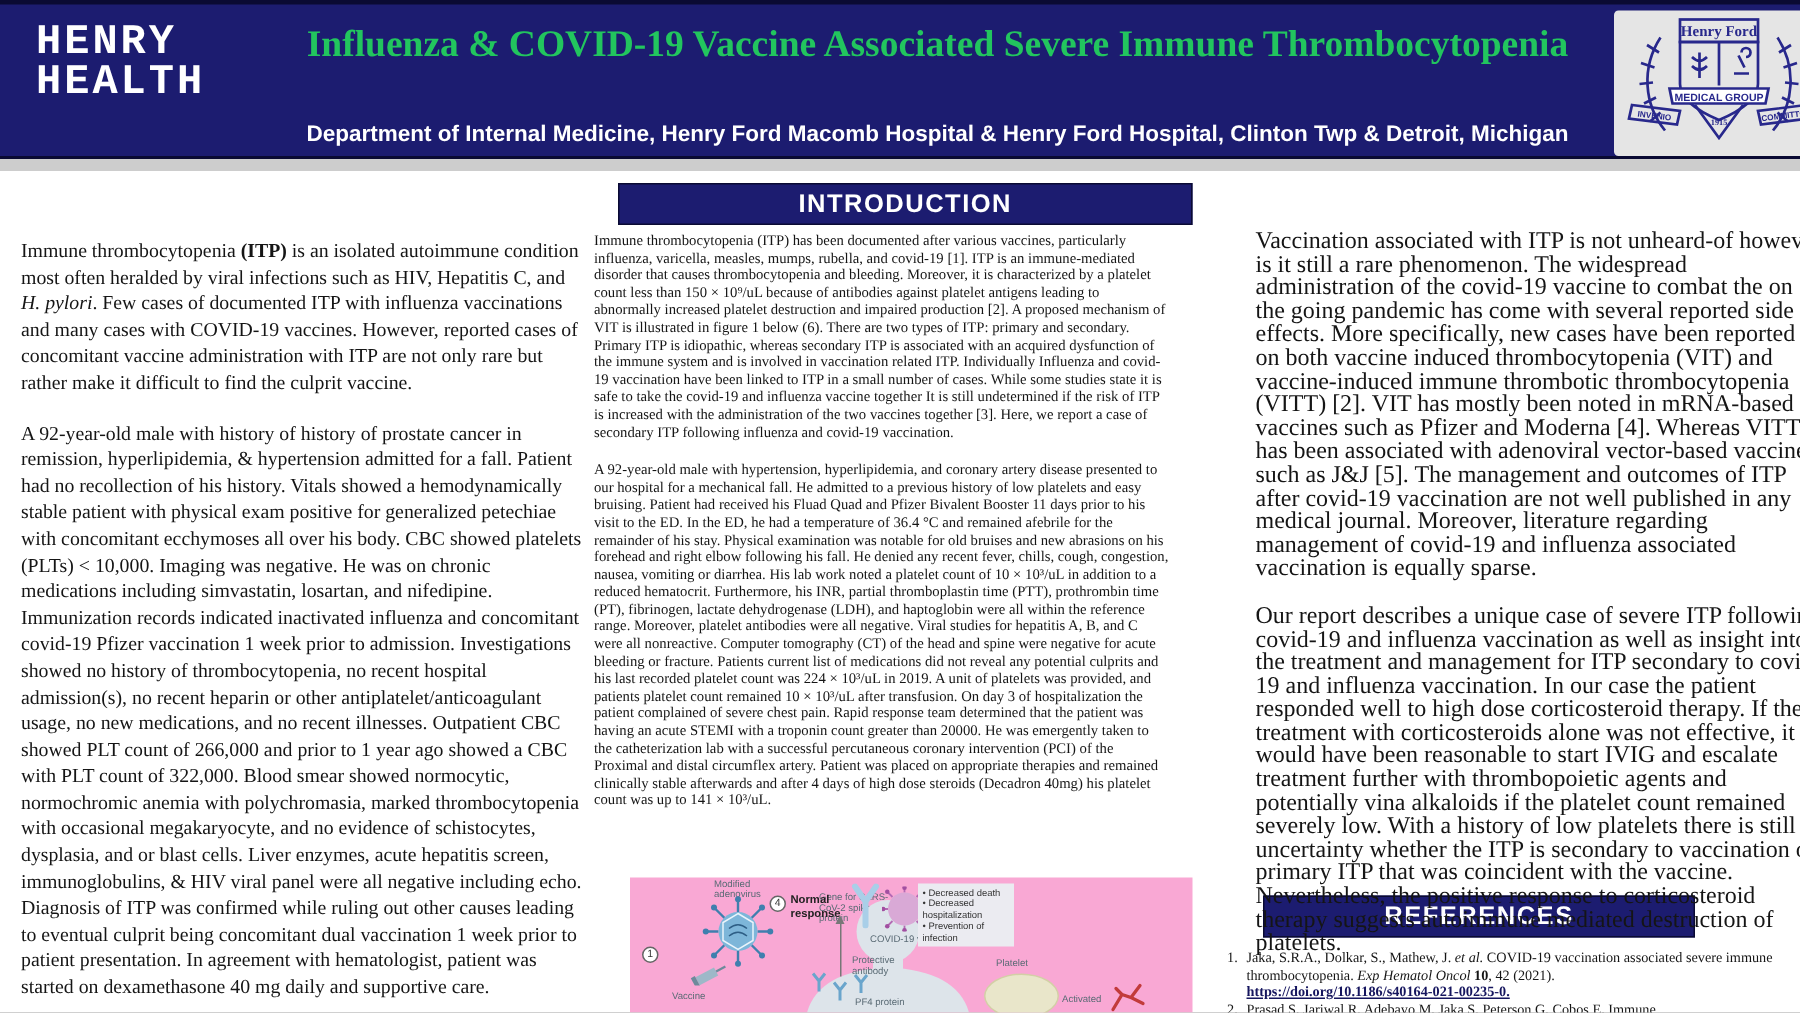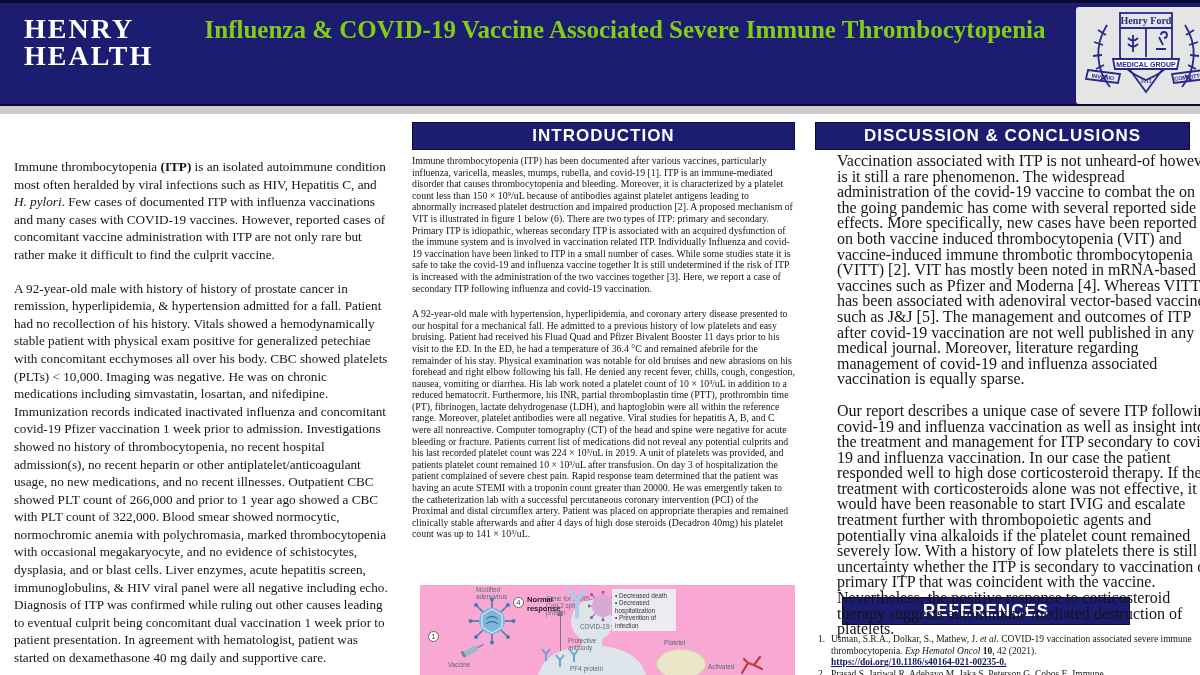--- a/index.html
+++ b/index.html
@@ -9,40 +9,40 @@
     background:#ffffff; overflow:hidden;
     font-family:"Liberation Serif", serif; color:#1a1a1a;
   }
   
   .header {
     position:absolute; left:0; top:0; width:1200px; height:106px;
     background:#1c1c70; border-top:3px solid #0a0a33; border-bottom:2px solid #0a0a33;
   }
   .band { position:absolute; left:0; top:106px; width:1200px; height:8px; background:#cdcdcd; }
   .logo { position:absolute; left:24px; top:12px; color:#fff;
-    font-family:Liberation Serif, serif; font-weight:bold;
+    font-family:Liberation Mono, monospace; font-weight:bold;
     font-size:28px; line-height:27px; letter-spacing:2px; }
   .title { position:absolute; left:195px; top:13px; width:860px; text-align:center;
-    color:#84cc16; font-size:25px; font-weight:bold; }
+    color:#22c55e; font-size:25px; font-weight:bold; }
   .authors { position:absolute; left:195px; top:52px; width:860px; text-align:center;
     color:#fff; font-size:15px; font-weight:bold; }
   .authors .a1 { font-family:"Liberation Sans", sans-serif; }
   .authors .a2 { font-family:"Liberation Serif", serif; }
   .dept { position:absolute; left:195px; top:78px; width:860px; text-align:center;
     color:#fff; font-size:15px; font-weight:bold; font-family:"Liberation Sans", sans-serif; }
   .sealbox { position:absolute; left:1056px; top:4px; width:128px; height:97px;
     background:#e5e5e5; border-radius:3px;margin-left:20px; }
   
   .secbar { position:absolute; height:28px; background:#1c1c70; border:1px solid #0a0a33;
     color:#fff; font-family:"Liberation Sans", sans-serif; font-weight:bold;
     font-size:17px; line-height:26px; text-align:center; letter-spacing:1px; }
   
   .coltext { position:absolute; color:#151515; }
   .abs-text  { left:14px;  top:158px; width:376px; font-size:13.2px; line-height:17.6px; }
-  .intro-text{ left:412px; top:155px; width:384px; font-size:9.8px;  line-height:11.6px; }
+  .intro-text{ left:396px; top:155px; width:384px; font-size:9.8px;  line-height:11.6px; }
   .disc-text { left:837px; top:153px; width:378px; font-size:16px; line-height:15.6px; }
   .abs-text p, .disc-text p { margin-bottom:16px; }
   .intro-text p { margin-bottom:14px; }
   .bold { font-weight:bold; } .ital { font-style:italic; }
   
   .refs { position:absolute; left:818px; top:634px; width:377px;
     font-size:9.5px; line-height:11.6px; color:#151515; }
   .ref-item { display:flex; }
   .ref-num { width:13px; flex:0 0 13px; }
   .ref-link { color:#15155e; font-weight:bold; display:block; }
@@ -70,20 +70,21 @@
 <body>
 
 <div class="poster">
 
   <div class="header">
     <div class="logo">
       <div>HENRY</div>
       <div>HEALTH</div>
     </div>
     <div class="title">Influenza &amp; COVID-19 Vaccine Associated Severe Immune Thrombocytopenia</div>
+    <div class="dept">Department of Internal Medicine, Henry Ford Macomb Hospital &amp; Henry Ford Hospital, Clinton Twp &amp; Detroit, Michigan</div>
 
     <div class="sealbox">
       <svg width="140" height="97" viewBox="0 0 140 97">
         <g stroke="#28288c" fill="none" stroke-width="1.8">
           <path d="M34,80 C20,63 18,38 31,18"></path>
           <path d="M30,28 l-8,-5 M27,38 l-9,-3 M26,48 l-9,1 M28,58 l-8,4 M31,68 l-7,6"></path>
           <path d="M106,80 C120,63 122,38 109,18"></path>
           <path d="M110,28 l8,-5 M113,38 l9,-3 M114,48 l9,1 M112,58 l8,4 M109,68 l7,6"></path>
           <rect x="44" y="6" width="52" height="15"></rect>
           <path d="M44,21 h52 v28 q0,13 -26,24 q-26,-11 -26,-24 Z"></path>
@@ -100,21 +101,20 @@
         <text x="70" y="60" text-anchor="middle" font-family="Liberation Sans, sans-serif" font-size="7" font-weight="bold" fill="#28288c">MEDICAL GROUP</text>
         <text x="27" y="72" text-anchor="middle" font-family="Liberation Sans, sans-serif" font-size="5.5" font-weight="bold" fill="#28288c" transform="rotate(7 27 70)">INVENIO</text>
         <text x="113" y="72" text-anchor="middle" font-family="Liberation Sans, sans-serif" font-size="5.5" font-weight="bold" fill="#28288c" transform="rotate(-7 113 70)">COMMITTO</text>
         <text x="70" y="76" text-anchor="middle" font-family="Liberation Serif, serif" font-size="5.5" font-weight="bold" fill="#28288c">1915</text>
       </svg>
     </div>
   </div>
   <div class="band"></div>
 
   <div class="secbar" style="left:412px; top:122px; width:383px;">INTRODUCTION</div>
-  <div class="secbar" style="left:815px; top:122px; width:375px;">DISCUSSION &amp; CONCLUSIONS</div>
   <div class="secbar" style="left:842px; top:597px; width:288px;">REFERENCES</div>
 
   <div class="coltext abs-text">
     <p><span>Immune thrombocytopenia </span><span class="bold">(ITP)</span><span> is an isolated autoimmune condition most often heralded by viral infections such as HIV, Hepatitis C, and </span><span class="ital">H. pylori</span><span>. Few cases of documented ITP with influenza vaccinations and many cases with COVID-19 vaccines. However, reported cases of concomitant vaccine administration with ITP are not only rare but rather make it difficult to find the culprit vaccine.</span></p>
     <p>A 92-year-old male with history of history of prostate cancer in remission, hyperlipidemia, &amp; hypertension admitted for a fall. Patient had no recollection of his history. Vitals showed a hemodynamically stable patient with physical exam positive for generalized petechiae with concomitant ecchymoses all over his body. CBC showed platelets (PLTs) &lt; 10,000. Imaging was negative. He was on chronic medications including simvastatin, losartan, and nifedipine. Immunization records indicated inactivated influenza and concomitant covid-19 Pfizer vaccination 1 week prior to admission. Investigations showed no history of thrombocytopenia, no recent hospital admission(s), no recent heparin or other antiplatelet/anticoagulant usage, no new medications, and no recent illnesses. Outpatient CBC showed PLT count of 266,000 and prior to 1 year ago showed a CBC with PLT count of 322,000. Blood smear showed normocytic, normochromic anemia with polychromasia, marked thrombocytopenia with occasional megakaryocyte, and no evidence of schistocytes, dysplasia, and or blast cells. Liver enzymes, acute hepatitis screen, immunoglobulins, &amp; HIV viral panel were all negative including echo. Diagnosis of ITP was confirmed while ruling out other causes leading to eventual culprit being concomitant dual vaccination 1 week prior to patient presentation. In agreement with hematologist, patient was started on dexamethasone 40 mg daily and supportive care.</p>
 
   </div>
 
   <div class="coltext intro-text">
     <p>Immune thrombocytopenia (ITP) has been documented after various vaccines, particularly influenza, varicella, measles, mumps, rubella, and covid-19 [1]. ITP is an immune-mediated disorder that causes thrombocytopenia and bleeding. Moreover, it is characterized by a platelet count less than 150 × 10⁹/uL because of antibodies against platelet antigens leading to abnormally increased platelet destruction and impaired production [2]. A proposed mechanism of VIT is illustrated in figure 1 below (6). There are two types of ITP: primary and secondary. Primary ITP is idiopathic, whereas secondary ITP is associated with an acquired dysfunction of the immune system and is involved in vaccination related ITP. Individually Influenza and covid-19 vaccination have been linked to ITP in a small number of cases. While some studies state it is safe to take the covid-19 and influenza vaccine together It is still undetermined if the risk of ITP is increased with the administration of the two vaccines together [3]. Here, we report a case of secondary ITP following influenza and covid-19 vaccination.</p>
@@ -221,21 +221,21 @@
   </div>
 
   <div class="coltext disc-text">
     <p>Vaccination associated with ITP is not unheard-of however is it still a rare phenomenon. The widespread administration of the covid-19 vaccine to combat the on the going pandemic has come with several reported side effects. More specifically, new cases have been reported on both vaccine induced thrombocytopenia (VIT) and vaccine-induced immune thrombotic thrombocytopenia (VITT) [2]. VIT has mostly been noted in mRNA-based vaccines such as Pfizer and Moderna [4]. Whereas VITT has been associated with adenoviral vector-based vaccines such as J&amp;J [5]. The management and outcomes of ITP after covid-19 vaccination are not well published in any medical journal. Moreover, literature regarding management of covid-19 and influenza associated vaccination is equally sparse.</p>
     <p>Our report describes a unique case of severe ITP following covid-19 and influenza vaccination as well as insight into the treatment and management for ITP secondary to covid-19 and influenza vaccination. In our case the patient responded well to high dose corticosteroid therapy. If the treatment with corticosteroids alone was not effective, it would have been reasonable to start IVIG and escalate treatment further with thrombopoietic agents and potentially vina alkaloids if the platelet count remained severely low. With a history of low platelets there is still uncertainty whether the ITP is secondary to vaccination or primary ITP that was coincident with the vaccine. Nevertheless, the positive response to corticosteroid therapy suggests autoimmune mediated destruction of platelets.</p>
   </div>
 
   <div class="refs">
     <div class="ref-item">
       <span class="ref-num">1.</span>
-      <span><span>Usman, S.R.A., Dolkar, S., Mathew, J. </span><span class="ital">et al.</span><span> COVID-19 vaccination associated severe immune thrombocytopenia. </span><span class="ital">Exp Hematol Oncol</span><span class="bold"> 10</span><span>, 42 (2021).</span><a href="#" class="ref-link">https://doi.org/10.1186/s40164-021-00235-0.</a></span>
+      <span><span>Jaka, S.R.A., Dolkar, S., Mathew, J. </span><span class="ital">et al.</span><span> COVID-19 vaccination associated severe immune thrombocytopenia. </span><span class="ital">Exp Hematol Oncol</span><span class="bold"> 10</span><span>, 42 (2021).</span><a href="#" class="ref-link">https://doi.org/10.1186/s40164-021-00235-0.</a></span>
     </div>
     <div class="ref-item">
       <span class="ref-num">2.</span>
       <span>Prasad S, Jariwal R, Adebayo M, Jaka S, Peterson G, Cobos E. Immune</span>
     </div>
   </div>
 
 </div>
 
 </body></html>

